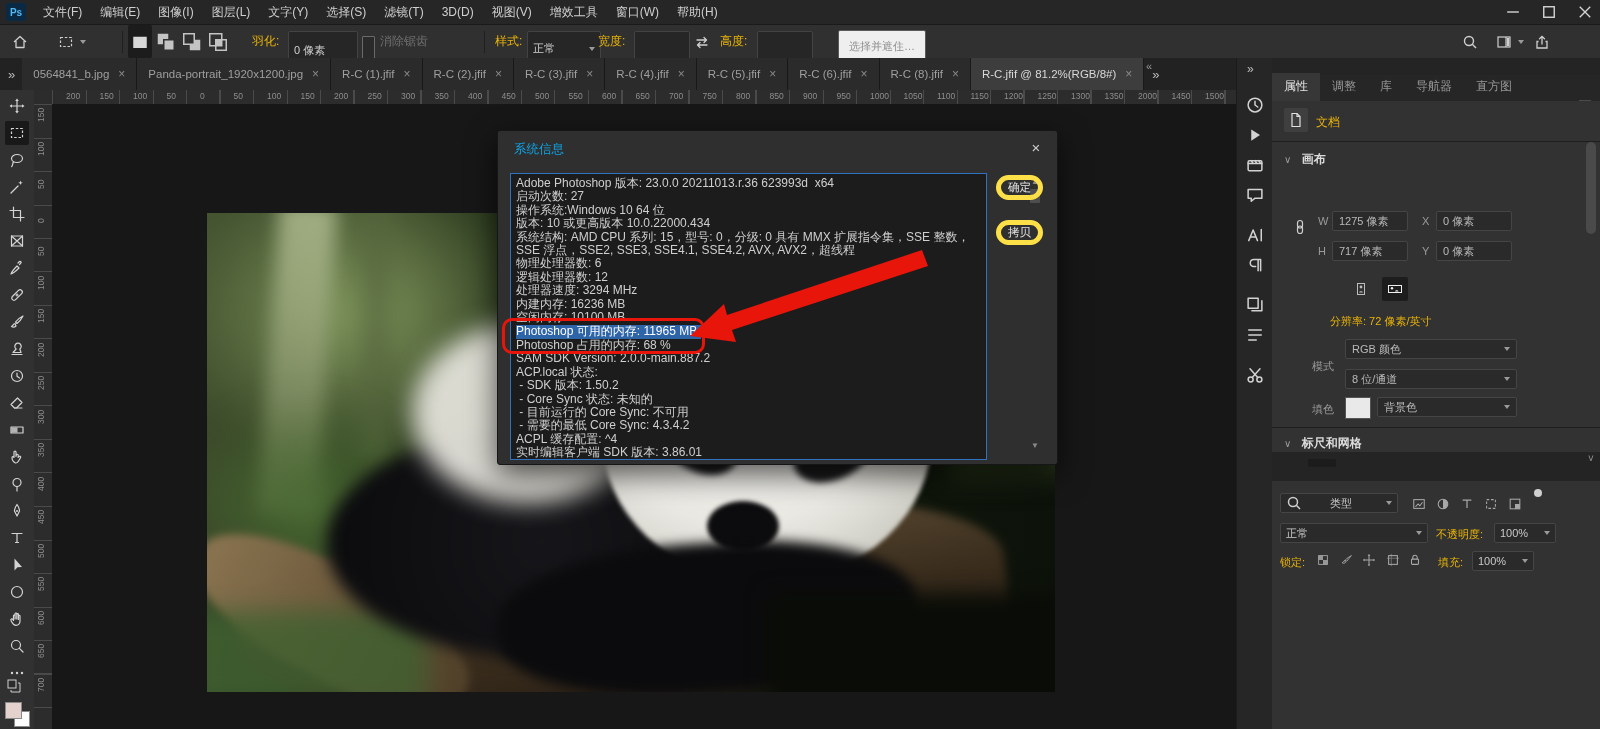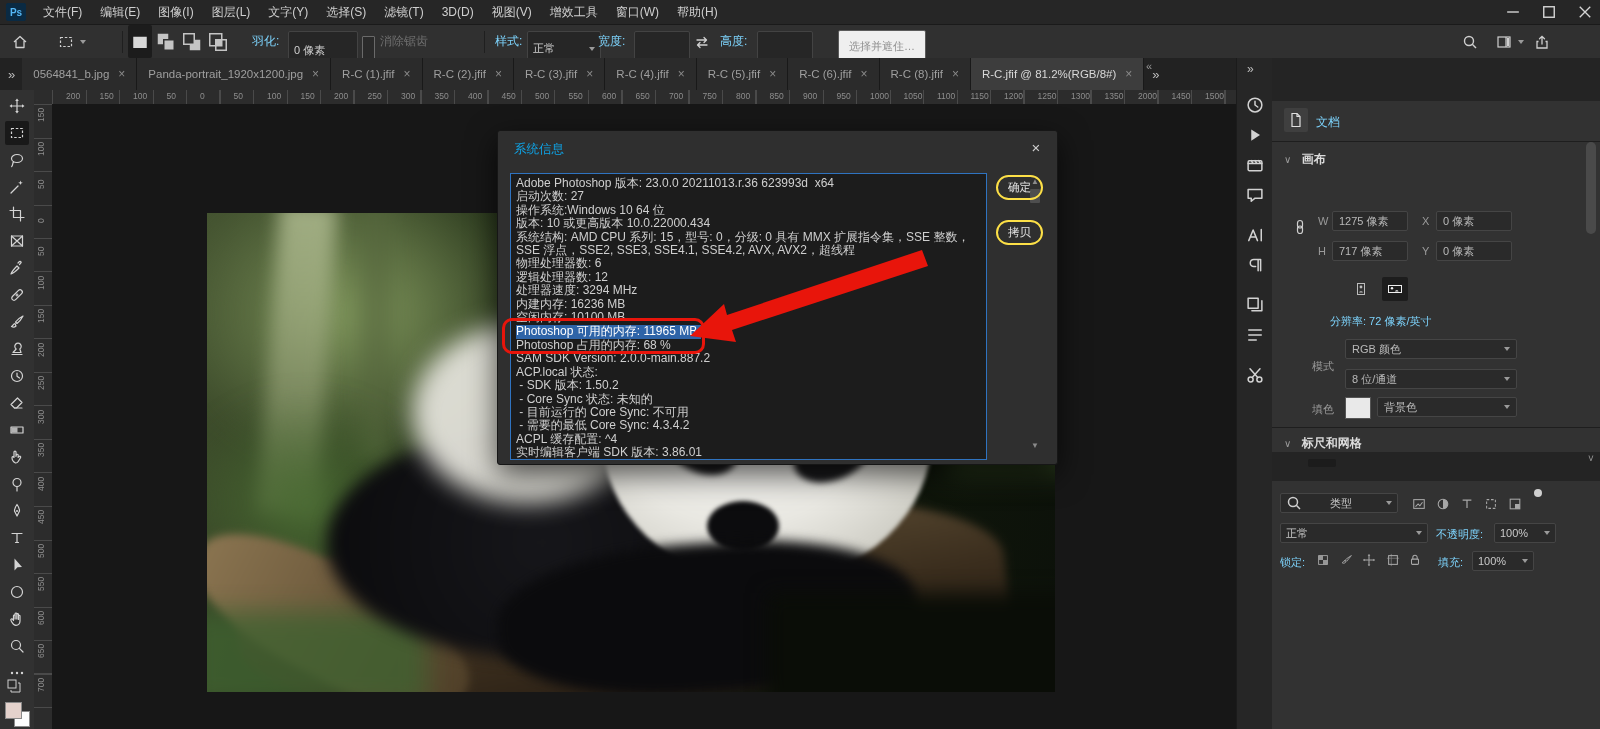--- a/index.html
+++ b/index.html
@@ -3,21 +3,21 @@
 <meta charset="utf-8">
 <style>
   html,body{margin:0;padding:0}
   body{width:1600px;height:729px;position:relative;overflow:hidden;background:#171717;
        font-family:"Liberation Sans","DejaVu Sans",sans-serif;color:#c8c8c8;
        -webkit-font-smoothing:antialiased;font-size:12px}
   .abs{position:absolute}
   svg{display:block}
   .ic{display:inline-flex;align-items:center;justify-content:center;color:#cfcfcf}
   .ic svg{width:16px;height:16px}
-  .dim{color:#7dd3fc}
+  .dim{color:#eab308}
   
   #menubar{left:0;top:0;width:1600px;height:24px;background:#262626;display:flex;align-items:center;border-bottom:1px solid #1a1a1a}
   .ps-logo{width:20px;height:18px;margin:0 8px 0 6px;background:#0a2a43;color:#55b7f5;font-weight:bold;
            font-size:10px;display:flex;align-items:center;justify-content:center;border-radius:2px}
   .menu-item{padding:0 9px;line-height:24px;color:#cfcfcf;font-size:12px;cursor:default}
   #wincontrols{position:absolute;right:8px;top:0;height:24px;display:flex;align-items:center;gap:22px}
   .wc{width:14px;height:14px;display:flex;align-items:center;justify-content:center;color:#d5d5d5}
   
   #optionsbar{left:0;top:25px;width:1600px;height:33px;background:#303030;border-bottom:1px solid #1b1b1b}
   #optionsbar .abs{top:0;height:33px;display:flex;align-items:center}
@@ -66,21 +66,21 @@
           border-radius:3px;box-shadow:0 10px 30px rgba(0,0,0,.65);z-index:5}
   #dlg-title{position:absolute;left:16px;top:10px;font-size:12.5px;color:#0ea5e9}
   #dlg-close{position:absolute;right:12px;top:8px;font-size:15px;color:#cfcfcf;width:18px;text-align:center}
   #dlg-text{position:absolute;left:12px;top:42px;width:470px;height:282px;background:#1c1c1c;
             border:1px solid #2f73c0;overflow:hidden;padding:3px 0 0 5px;box-sizing:content-box}
   .dlg-line{font-size:12px;line-height:13.4px;color:#cfcfcf;white-space:pre}
   .dlg-line.hl{background:#2e64a8;color:#fff;display:inline-block;padding-right:4px}
   #dlg-scroll{position:absolute;right:16px;top:46px;width:12px;height:274px}
   .scr-arrow{position:absolute;left:0;width:12px;height:10px;color:#8a8a8a;font-size:8px;text-align:center;line-height:9px}
   #dlg-thumb{position:absolute;left:1px;top:12px;width:10px;height:14px;background:#4e4e4e;border-radius:1px}
-  .pill-btn{position:absolute;left:498px;width:47px;height:25px;border:2px solid #fde047;border-radius:13px;
+  .pill-btn{position:absolute;left:498px;width:47px;height:25px;border:5px solid #fde047;border-radius:13px;
             background:transparent;color:#e2e2e2;font-size:11.5px;display:flex;align-items:center;justify-content:center}
   
   #red-rect{left:502px;top:318px;width:197px;height:30px;border:3px solid #e8150b;border-radius:10px;z-index:8;pointer-events:none}
   #red-arrow{left:0;top:0;width:1600px;height:729px;z-index:8;pointer-events:none}
   
   #dockstrip{left:1236px;top:58px;width:36px;height:671px;background:#262626;border-left:1px solid #1b1b1b}
   .dock-ic{position:absolute;left:8px;width:20px;height:20px;color:#d2d2d2;display:flex;align-items:center;justify-content:center}
   #dock-expand{position:absolute;left:10px;top:4px;color:#bdbdbd;font-size:12px}
   #collapse-left{left:1146px;top:60px;color:#9a9a9a;font-size:11px;z-index:2}
   
@@ -560,20 +560,32 @@
       <svg viewBox="0 0 16 16">
         <circle cx="4.5" cy="11.5" r="2" stroke="currentColor" stroke-width="1.2" fill="none" stroke-linecap="round" stroke-linejoin="round"></circle>
         <circle cx="11.5" cy="11.5" r="2" stroke="currentColor" stroke-width="1.2" fill="none" stroke-linecap="round" stroke-linejoin="round"></circle>
         <path d="M5.8 10 12 3M10.2 10 4 3" stroke="currentColor" stroke-width="1.2" fill="none" stroke-linecap="round" stroke-linejoin="round"></path>
       </svg>
     </span>
   </div>
 
 <div id="rightcol" class="abs">
 
+  <div class="ptabs" style="top:17px" id="prop-tabs">
+    <span class="ptab active">属性</span>
+      <span class="ptab">调整</span>
+      <span class="ptab">库</span>
+      <span class="ptab">导航器</span>
+      <span class="ptab">直方图</span>
+      <span class="burger" style="top:24px">
+      <svg viewBox="0 0 14 12" width="14" height="12">
+          <path d="M1 2.5h12M1 6h12M1 9.5h12" stroke="currentColor" stroke-width="1.3"></path>
+        </svg>
+      </span>
+  </div>
 
   <div class="pane" style="top:43px;height:351px">
     <span class="abs ic" style="left:12px;top:7px;width:24px;height:24px;background:#3f3f3f;border-radius:2px">
       <svg viewBox="0 0 16 16">
           <path d="M4 1.5h5l3 3v10H4z" stroke="#e0e0e0" stroke-width="1.2" fill="none"></path>
           <path d="M9 1.5v3h3" stroke="#e0e0e0" stroke-width="1.2" fill="none"></path>
         </svg>
       </span>
     <span class="abs dim" style="left:44px;top:13px">文档</span>
     <div class="divider" style="top:40px"></div>

